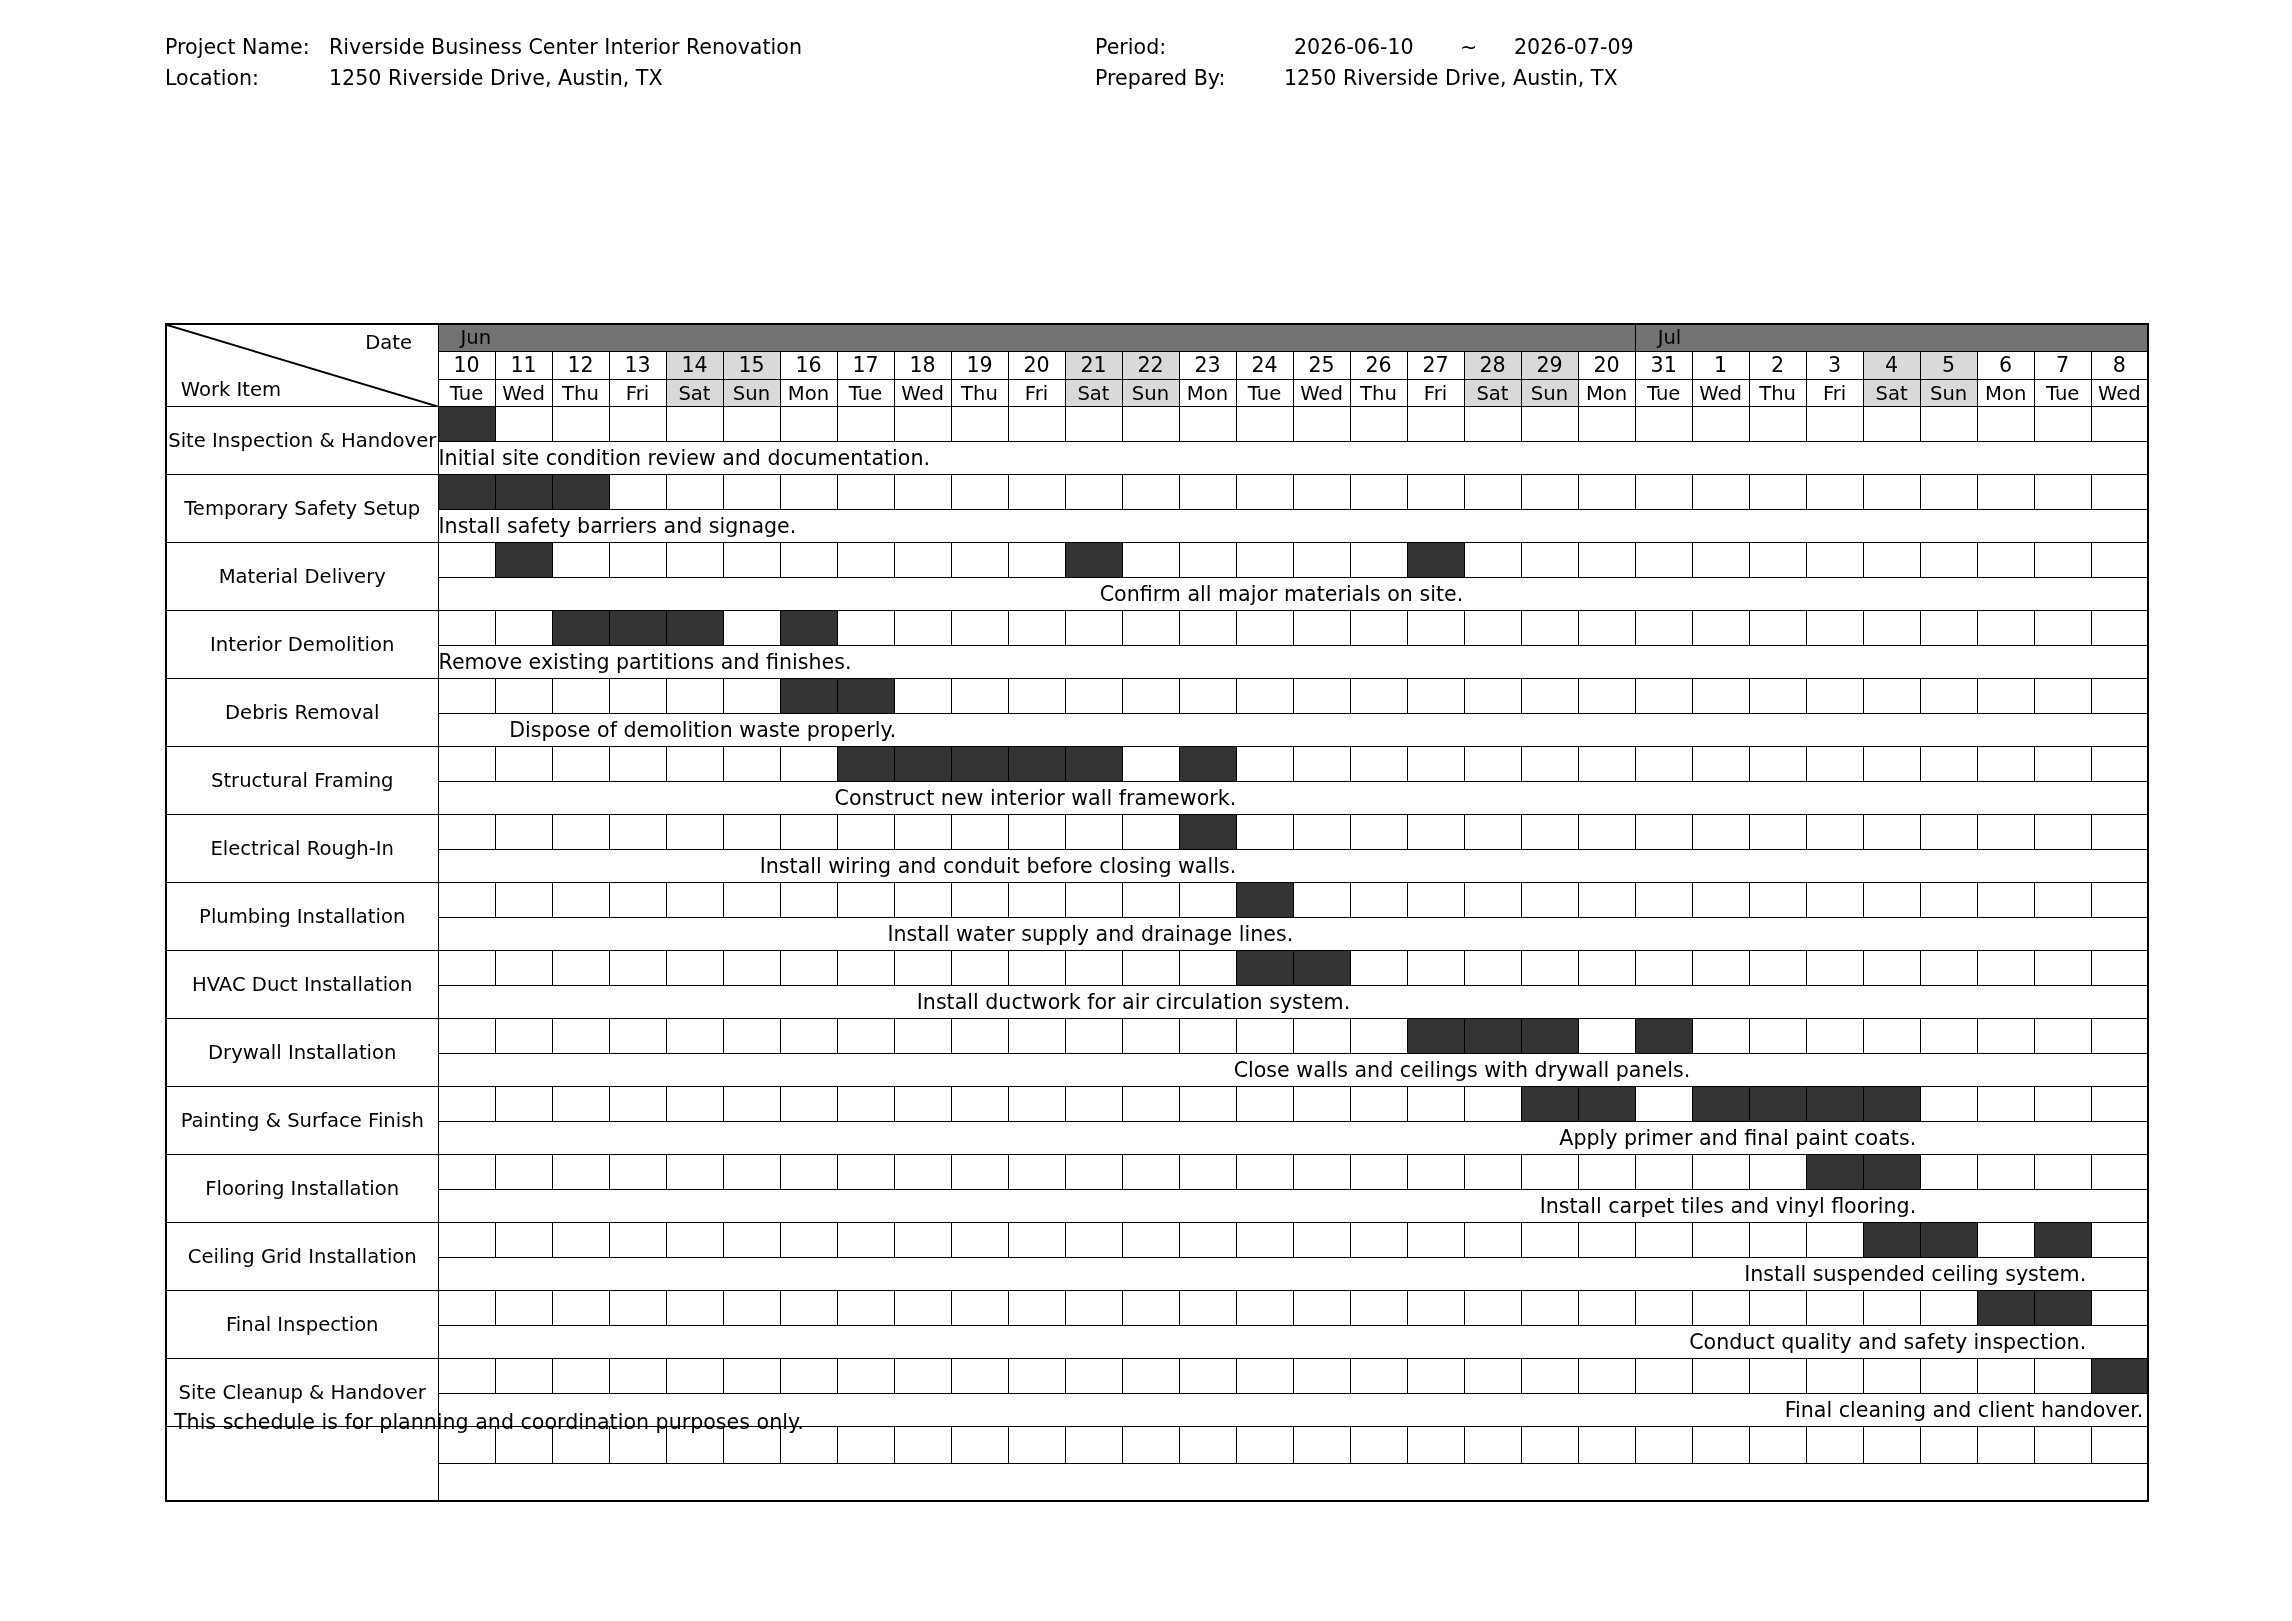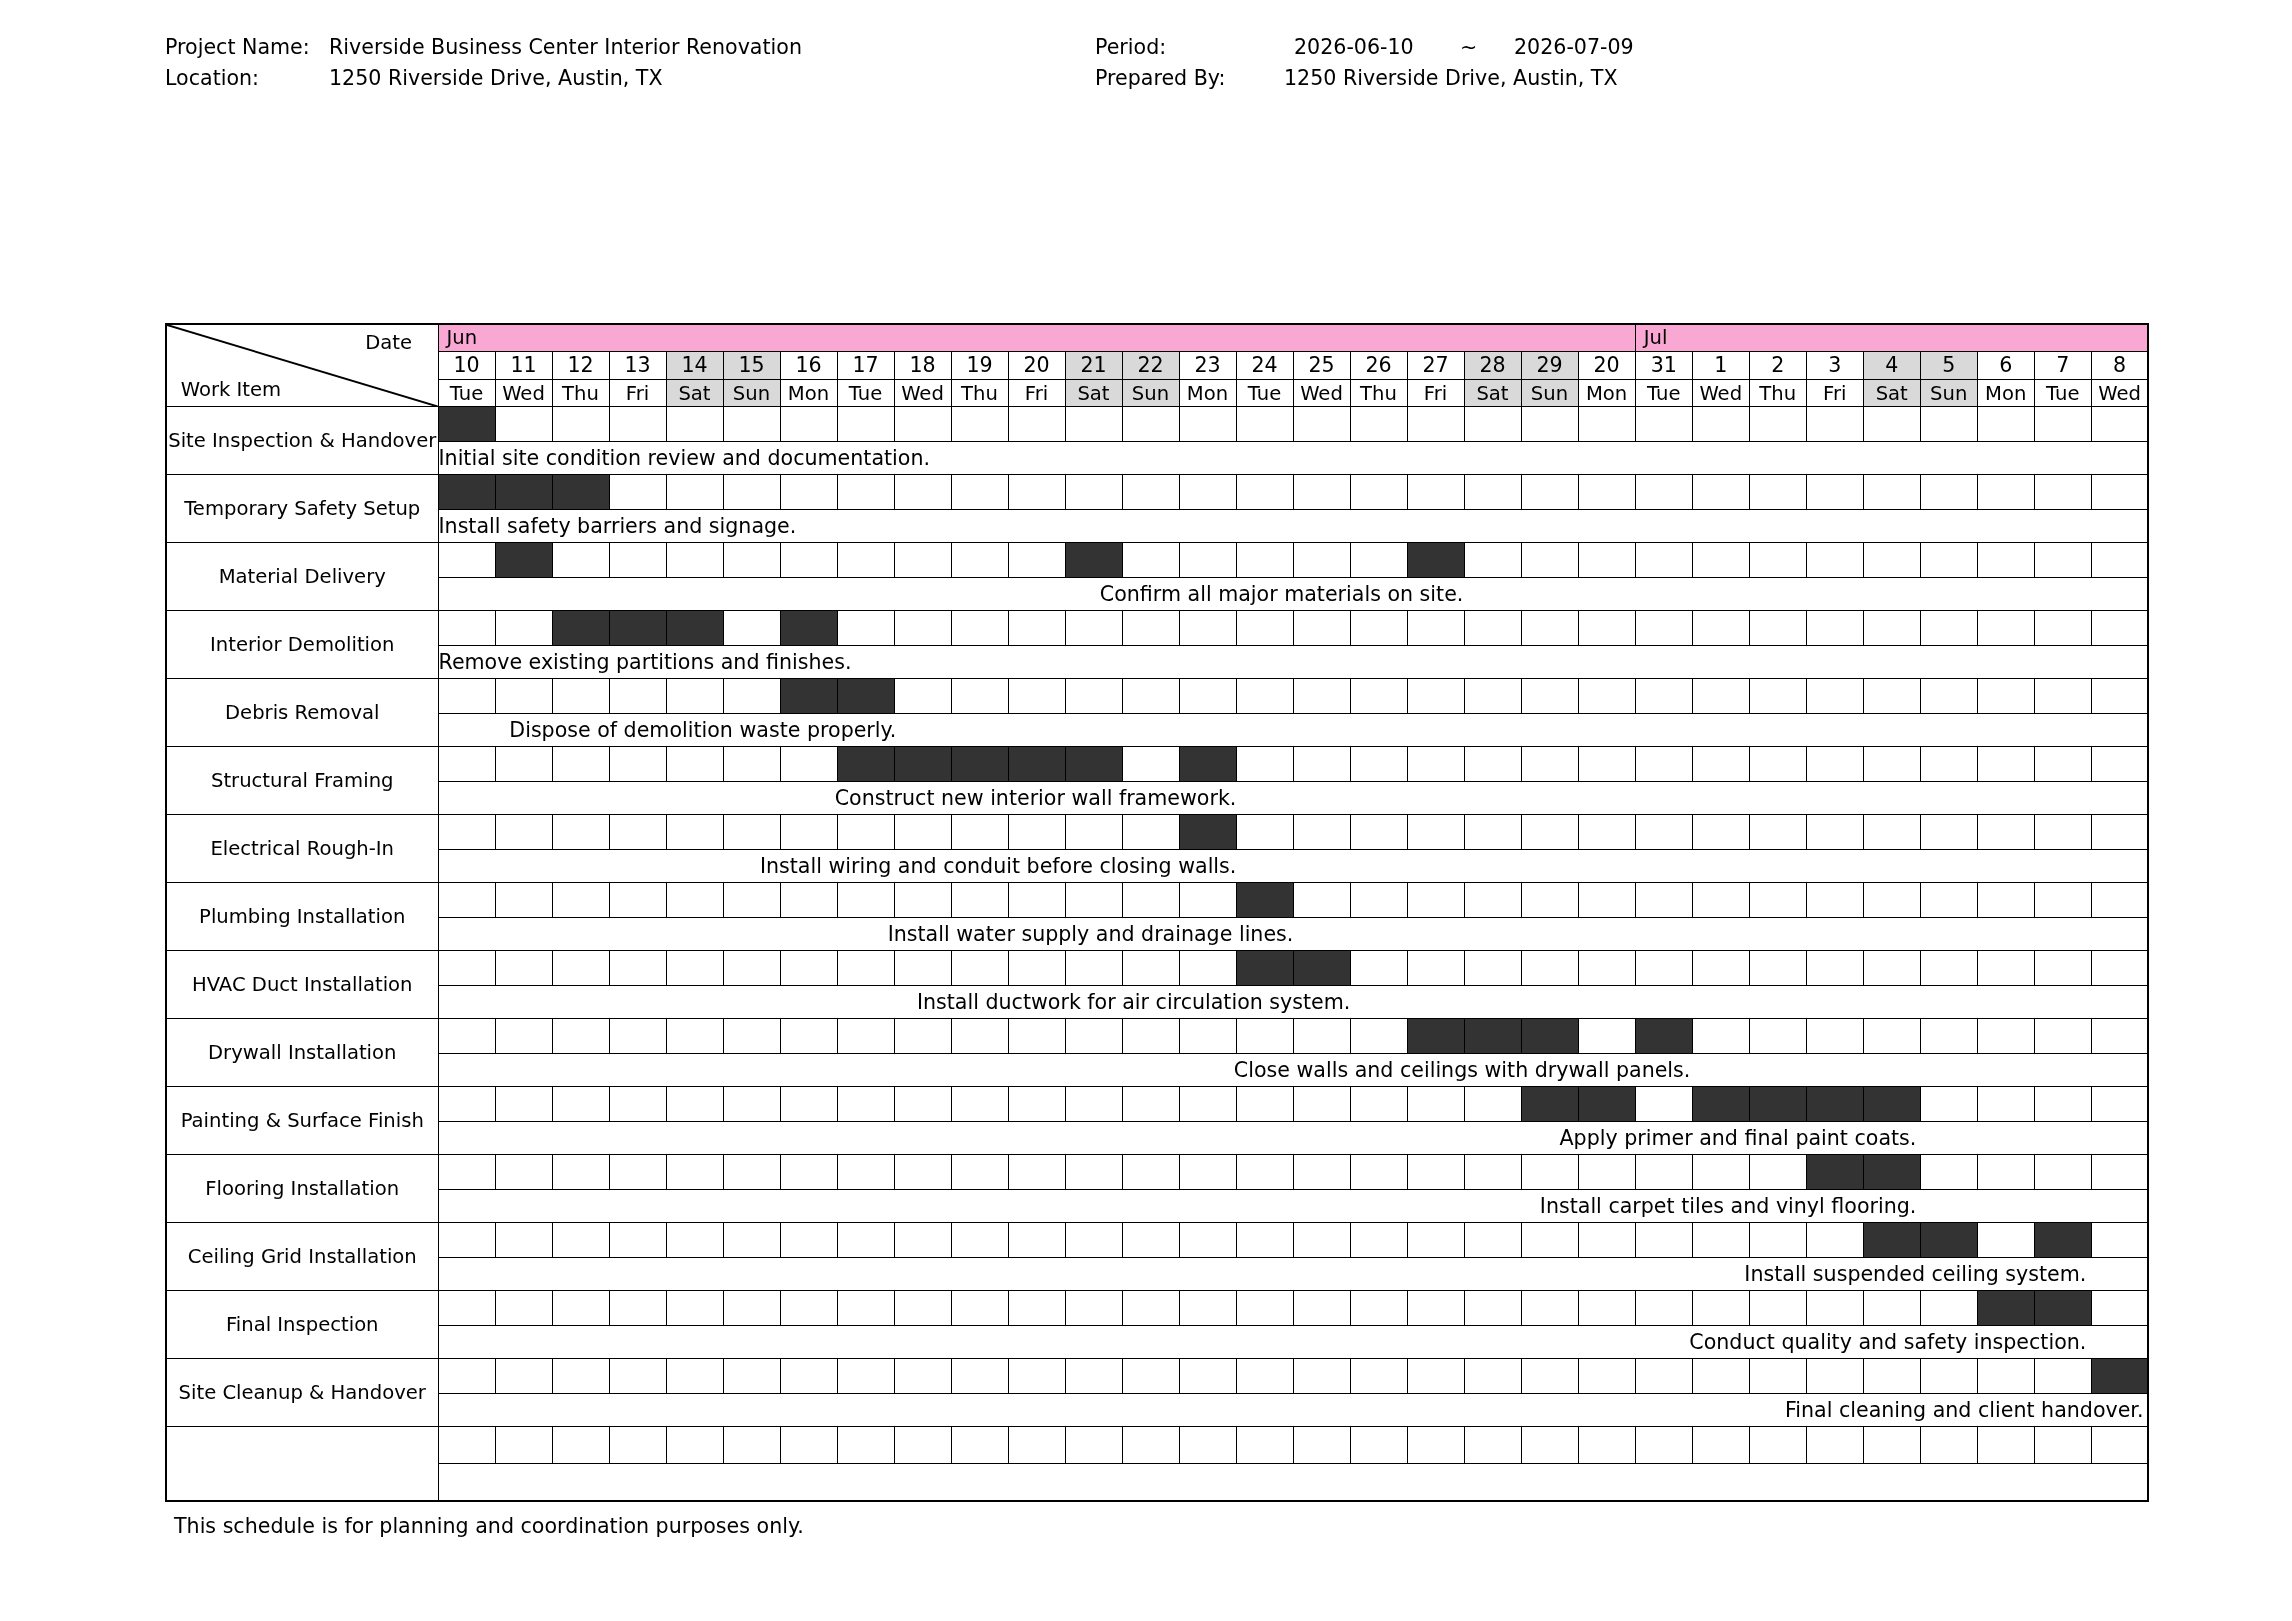--- a/index.html
+++ b/index.html
@@ -82,23 +82,23 @@
   td.corner .d-date{
     position:absolute;right:25.5px;top:5.9px;font-size:19.6px;
   }
   td.corner .d-work{
     position:absolute;left:13.7px;bottom:5.9px;font-size:19.6px;
   }
 
   tr.monthrow td.month{
     height:25.5px;
     text-align:left;
-    padding-left:8px;
+    padding-left:22px;
     font-size:19.6px;
-    background:#f9a8d4;
+    background:#737373;
     border-left:1.5px solid #000;
     border-right:none;
     border-bottom:none;
   }
 
   tr.dayrow td{height:27.4px;font-size:20.6px;}
   tr.dowrow td{height:26.5px;font-size:19.6px;margin-top:44px;}
   td.we{background:#d9d9d9 !important;}
 
   
@@ -125,21 +125,21 @@
   }
   tr.noterow td.note .ntxt{display:inline-block;}
 
   tr.emptyrow td{height:36px;}
   tr.emptyrow2 td{height:36px;}
 
   
   .footer{
     position:absolute;
     left:165px;
-    top:1476px;
+    top:1372px;
     font-size:20.6px;
     line-height:1.55;
     padding-left:9px;
   }
   .footer div{margin:0;padding:0;}
 </style>
 </head>
 <body>
 
 <div class="page">

